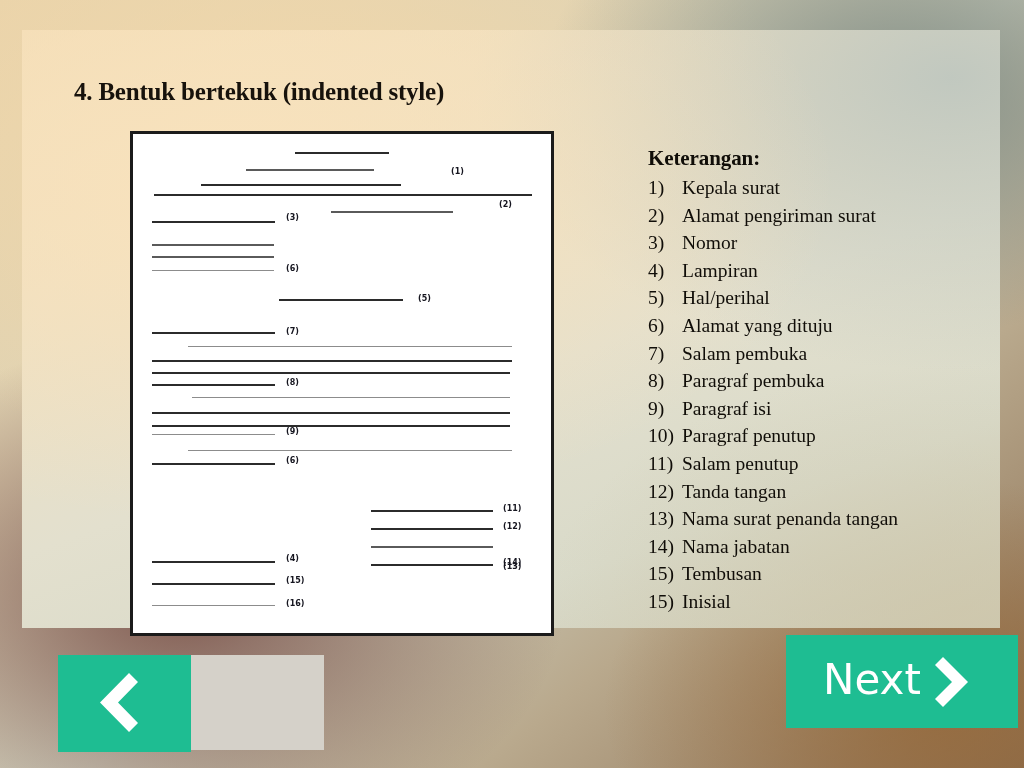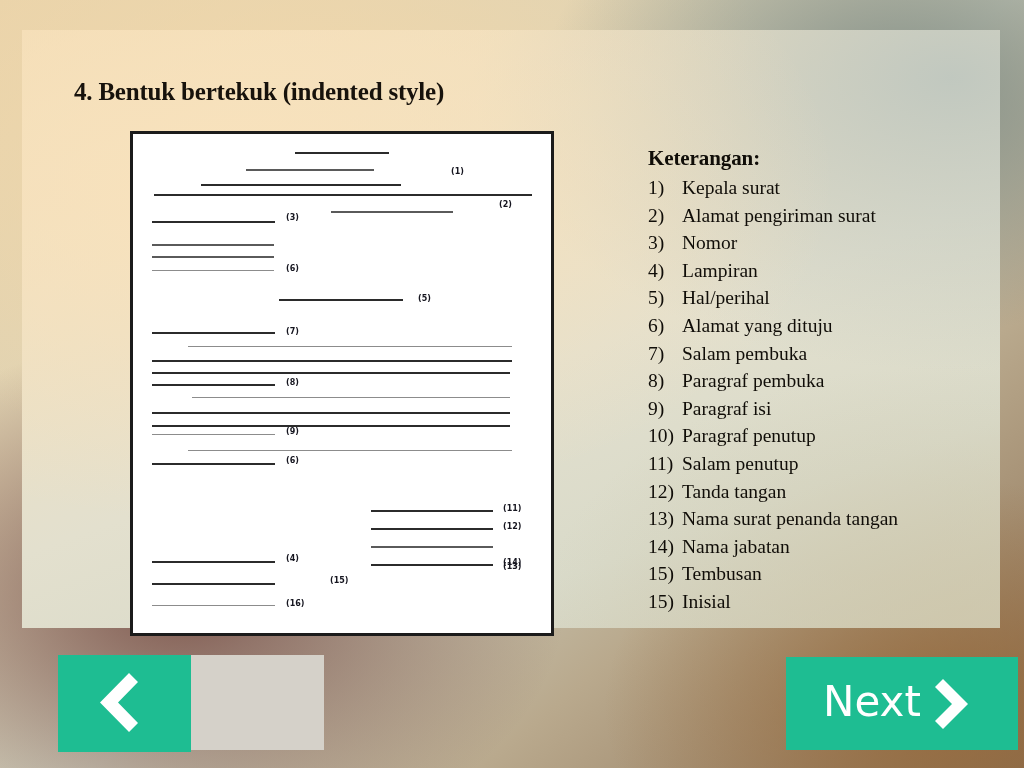--- a/index.html
+++ b/index.html
@@ -122,21 +122,21 @@
     position: absolute;
     left: 191px;
     top: 655px;
     width: 133px;
     height: 95px;
     background: #d5d1c9;
   }
   #nav-next-button {
     position: absolute;
     left: 786px;
-    top: 657px;
+    top: 635px;
     width: 232px;
     height: 93px;
     background: #1ebd92;
     display: flex;
     align-items: center;
     justify-content: center;
     gap: 14px;
   }
   #nav-next-label {
     font-family: "DejaVu Sans", sans-serif;
@@ -191,21 +191,21 @@
       <span class="marker" style="left: 285px; top: 161px;">(5)</span>
       <span class="marker" style="left: 153px; top: 194px;">(7)</span>
       <span class="marker" style="left: 153px; top: 245px;">(8)</span>
       <span class="marker" style="left: 153px; top: 294px;">(9)</span>
       <span class="marker" style="left: 153px; top: 323px;">(6)</span>
       <span class="marker" style="left: 370px; top: 371px;">(11)</span>
       <span class="marker" style="left: 370px; top: 389px;">(12)</span>
       <span class="marker" style="left: 370px; top: 407px; margin-top: 22px;">(13)</span>
       <span class="marker" style="left: 370px; top: 425px;">(14)</span>
       <span class="marker" style="left: 153px; top: 421px;">(4)</span>
-      <span class="marker" style="left: 153px; top: 443px; margin-left: 44px;">(15)</span>
+      <span class="marker" style="left: 153px; top: 443px;">(15)</span>
       <span class="marker" style="left: 153px; top: 466px;">(16)</span>
     </div>
 </div>
 
 <div id="keterangan">
   <div id="keterangan-heading">Keterangan:</div>
   <ol id="keterangan-list">
       <li>
         <span class="ket-num">1)</span>
         <span class="ket-label">Kepala surat</span>

